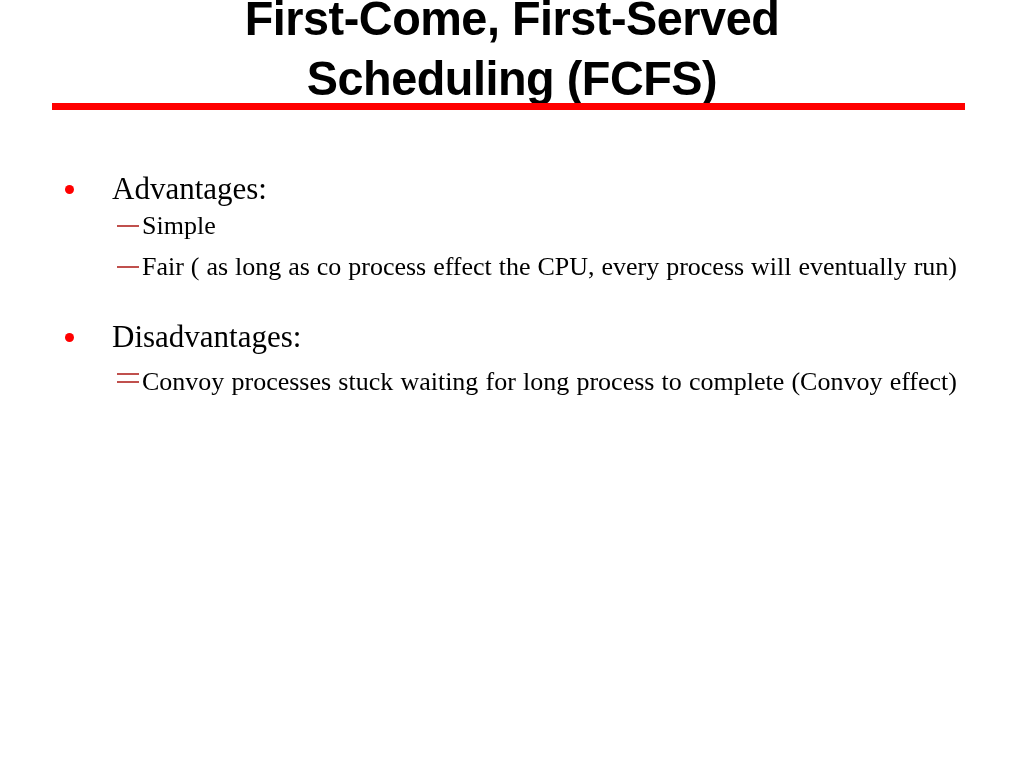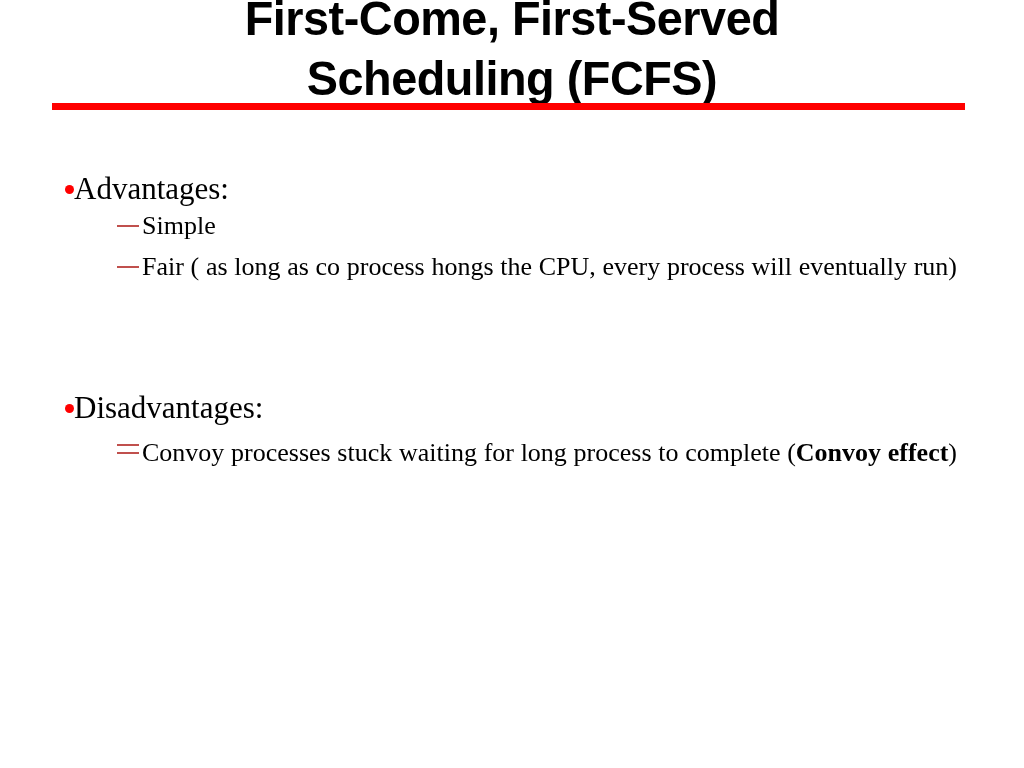--- a/index.html
+++ b/index.html
@@ -60,27 +60,26 @@
     position: absolute;
     left: 0;
     top: 168px;
     width: 1024px;
   }
 
   .group {
     position: relative;
   }
   .group + .group {
-    margin-top: 71px;
   }
 
   
   .l1 {
     position: relative;
-    padding-left: 74px;
+    padding-left: 112px;
     font-size: 31px;
     line-height: 41px;
     color: #000000;
     white-space: nowrap;
   }
   .l1 .dot {
     position: absolute;
     left: 65px;
     top: 17px;
     width: 9px;
@@ -108,21 +107,21 @@
     left: 117px;
     top: 16px;
     width: 22px;
     height: 2px;
     background: #C0504D;
   }
   .l2 + .l2 {
     margin-top: 8px;
   }
   .l2 b {
-    font-weight: bold;
+    font-weight: normal;
   }
   
   .l2 .justify-fill {
     display: inline-block;
     width: 100%;
     height: 0;
     overflow: hidden;
   }
 </style>
 </head>
@@ -145,21 +144,21 @@
         <span>Advantages:</span>
       </div>
 
       <div class="l2 l2-single">
         <span class="dash"></span>
         <span>Simple</span>
       </div>
 
       <div class="l2">
         <span class="dash"></span>
-        <span>Fair ( as long as co process hongs the CPU, every process will eventually run)</span>
+        <span>Fair ( as long as co process effect the CPU, every process will eventually run)</span>
         <span class="justify-fill"></span>
       </div>
     </div>
 
     <div class="group">
       <div class="l1">
         <span class="dot"></span>
         <span>Disadvantages:</span>
       </div>
 

